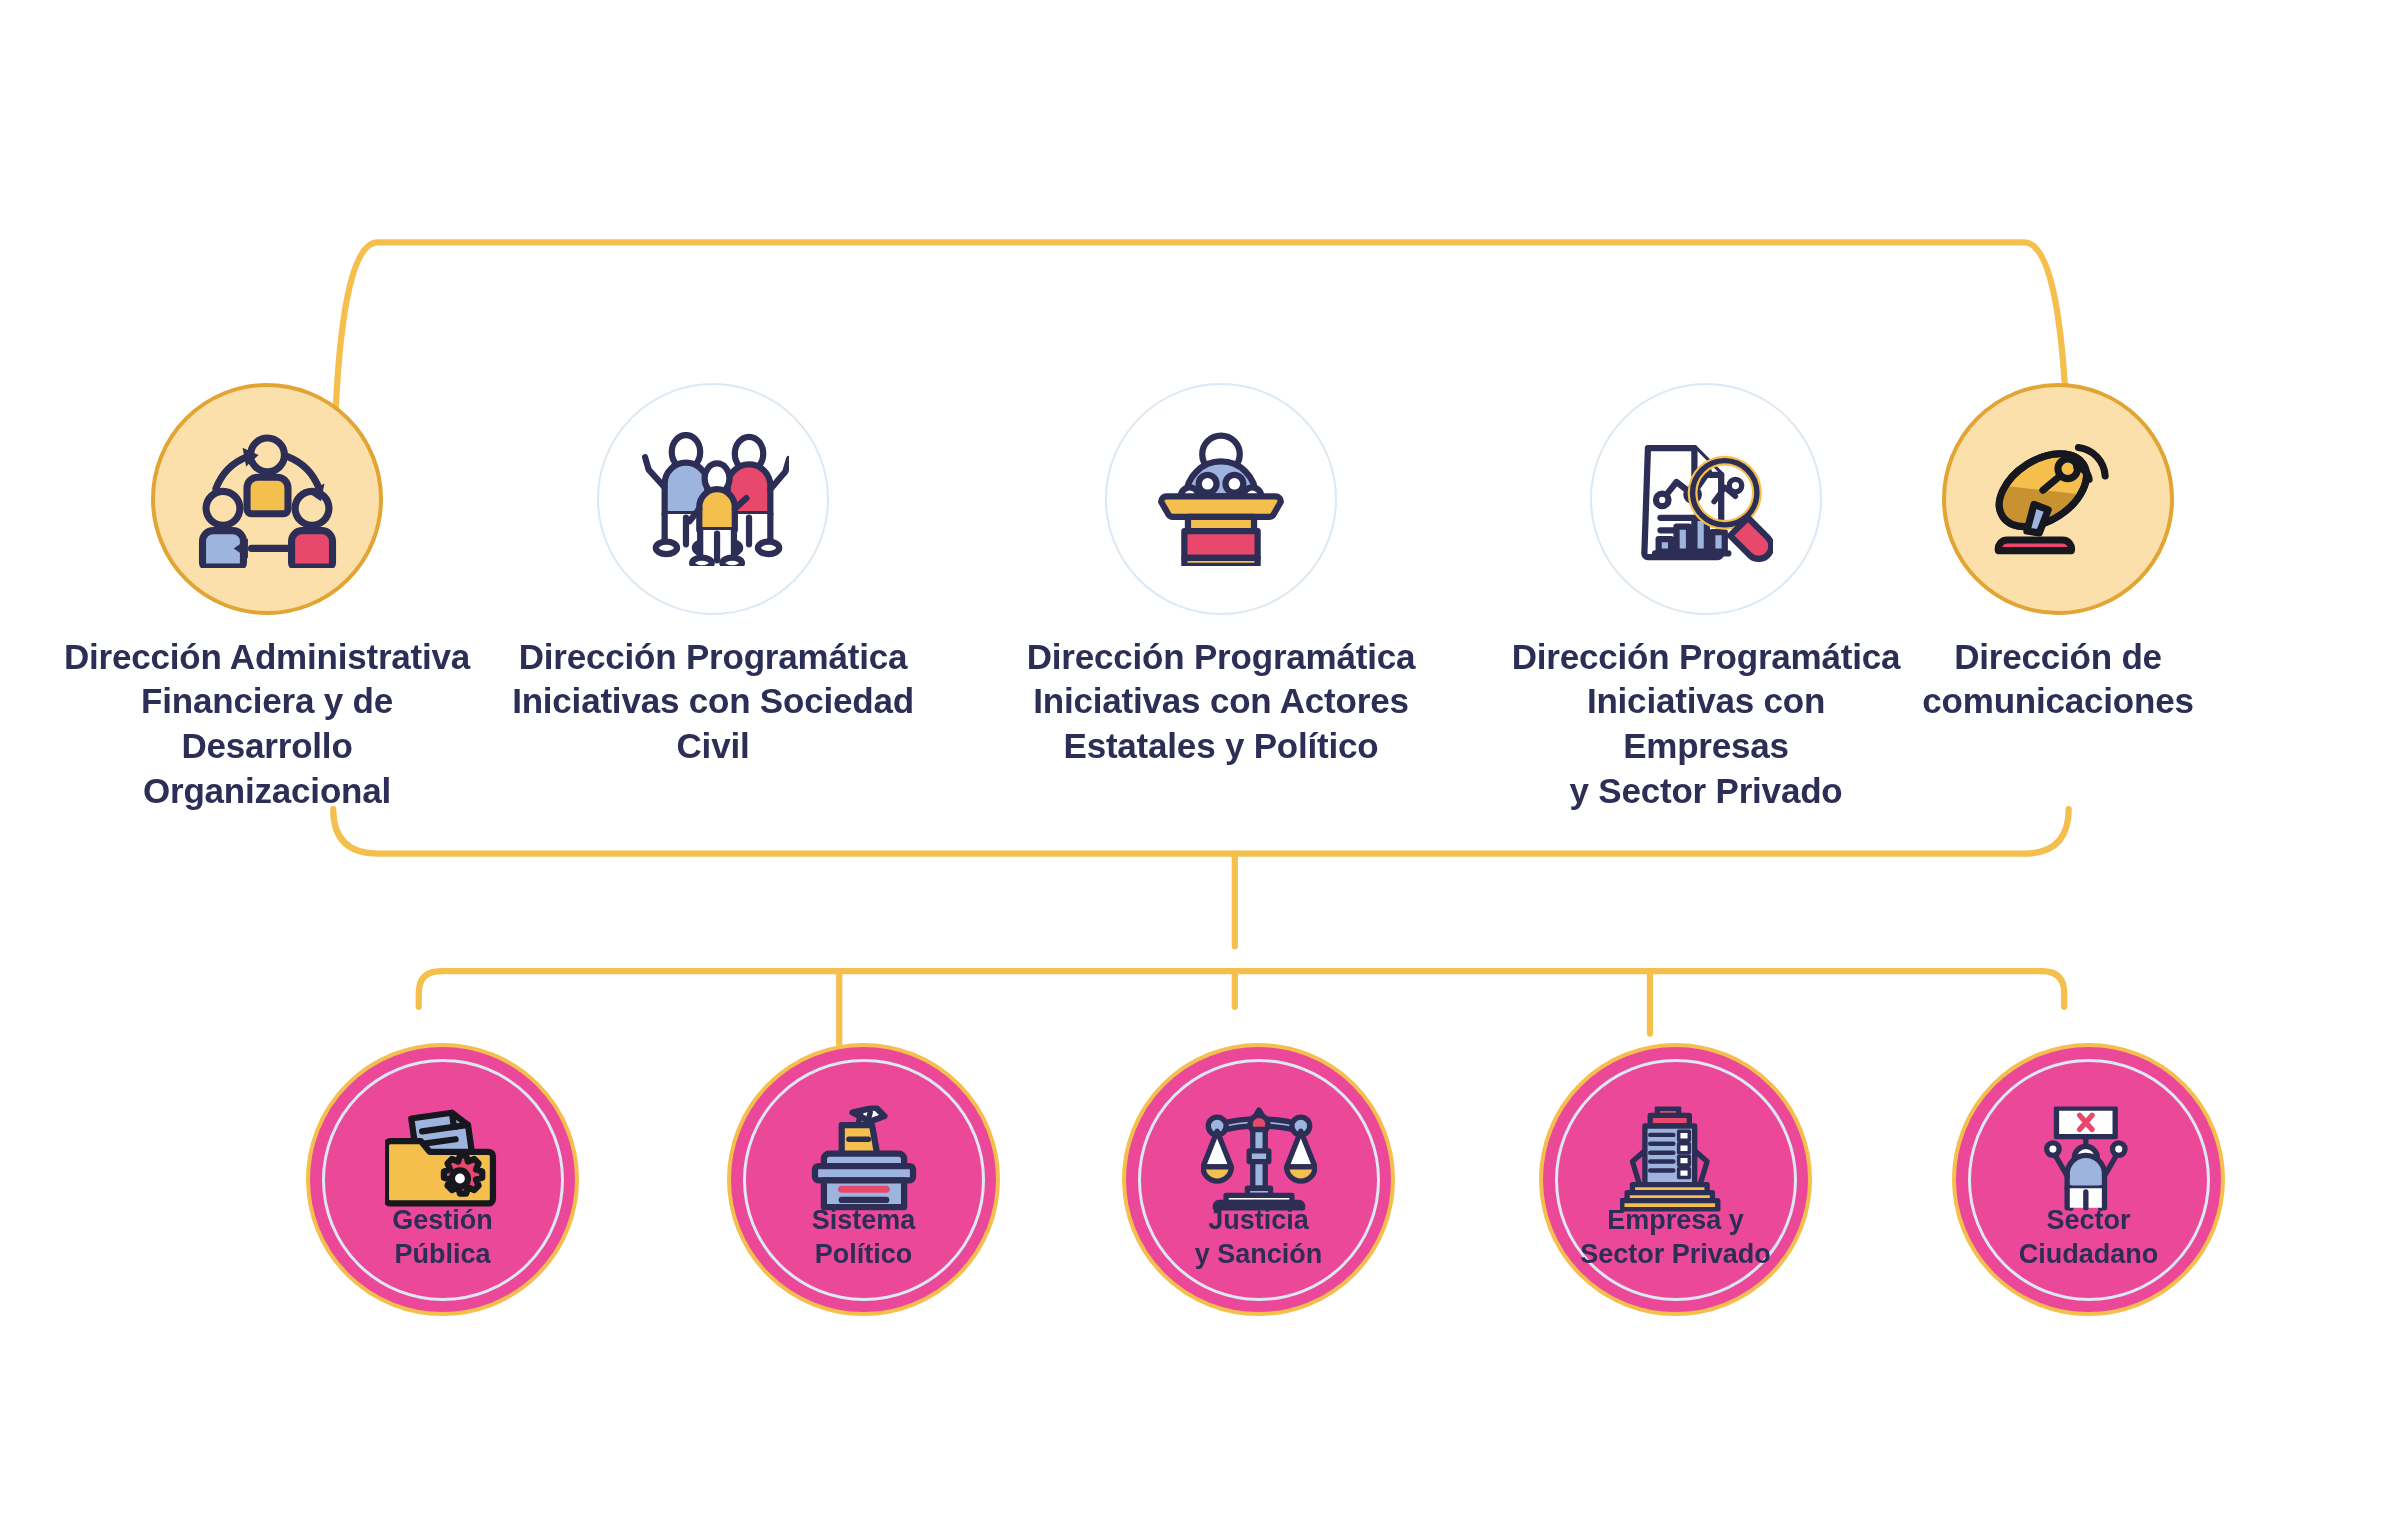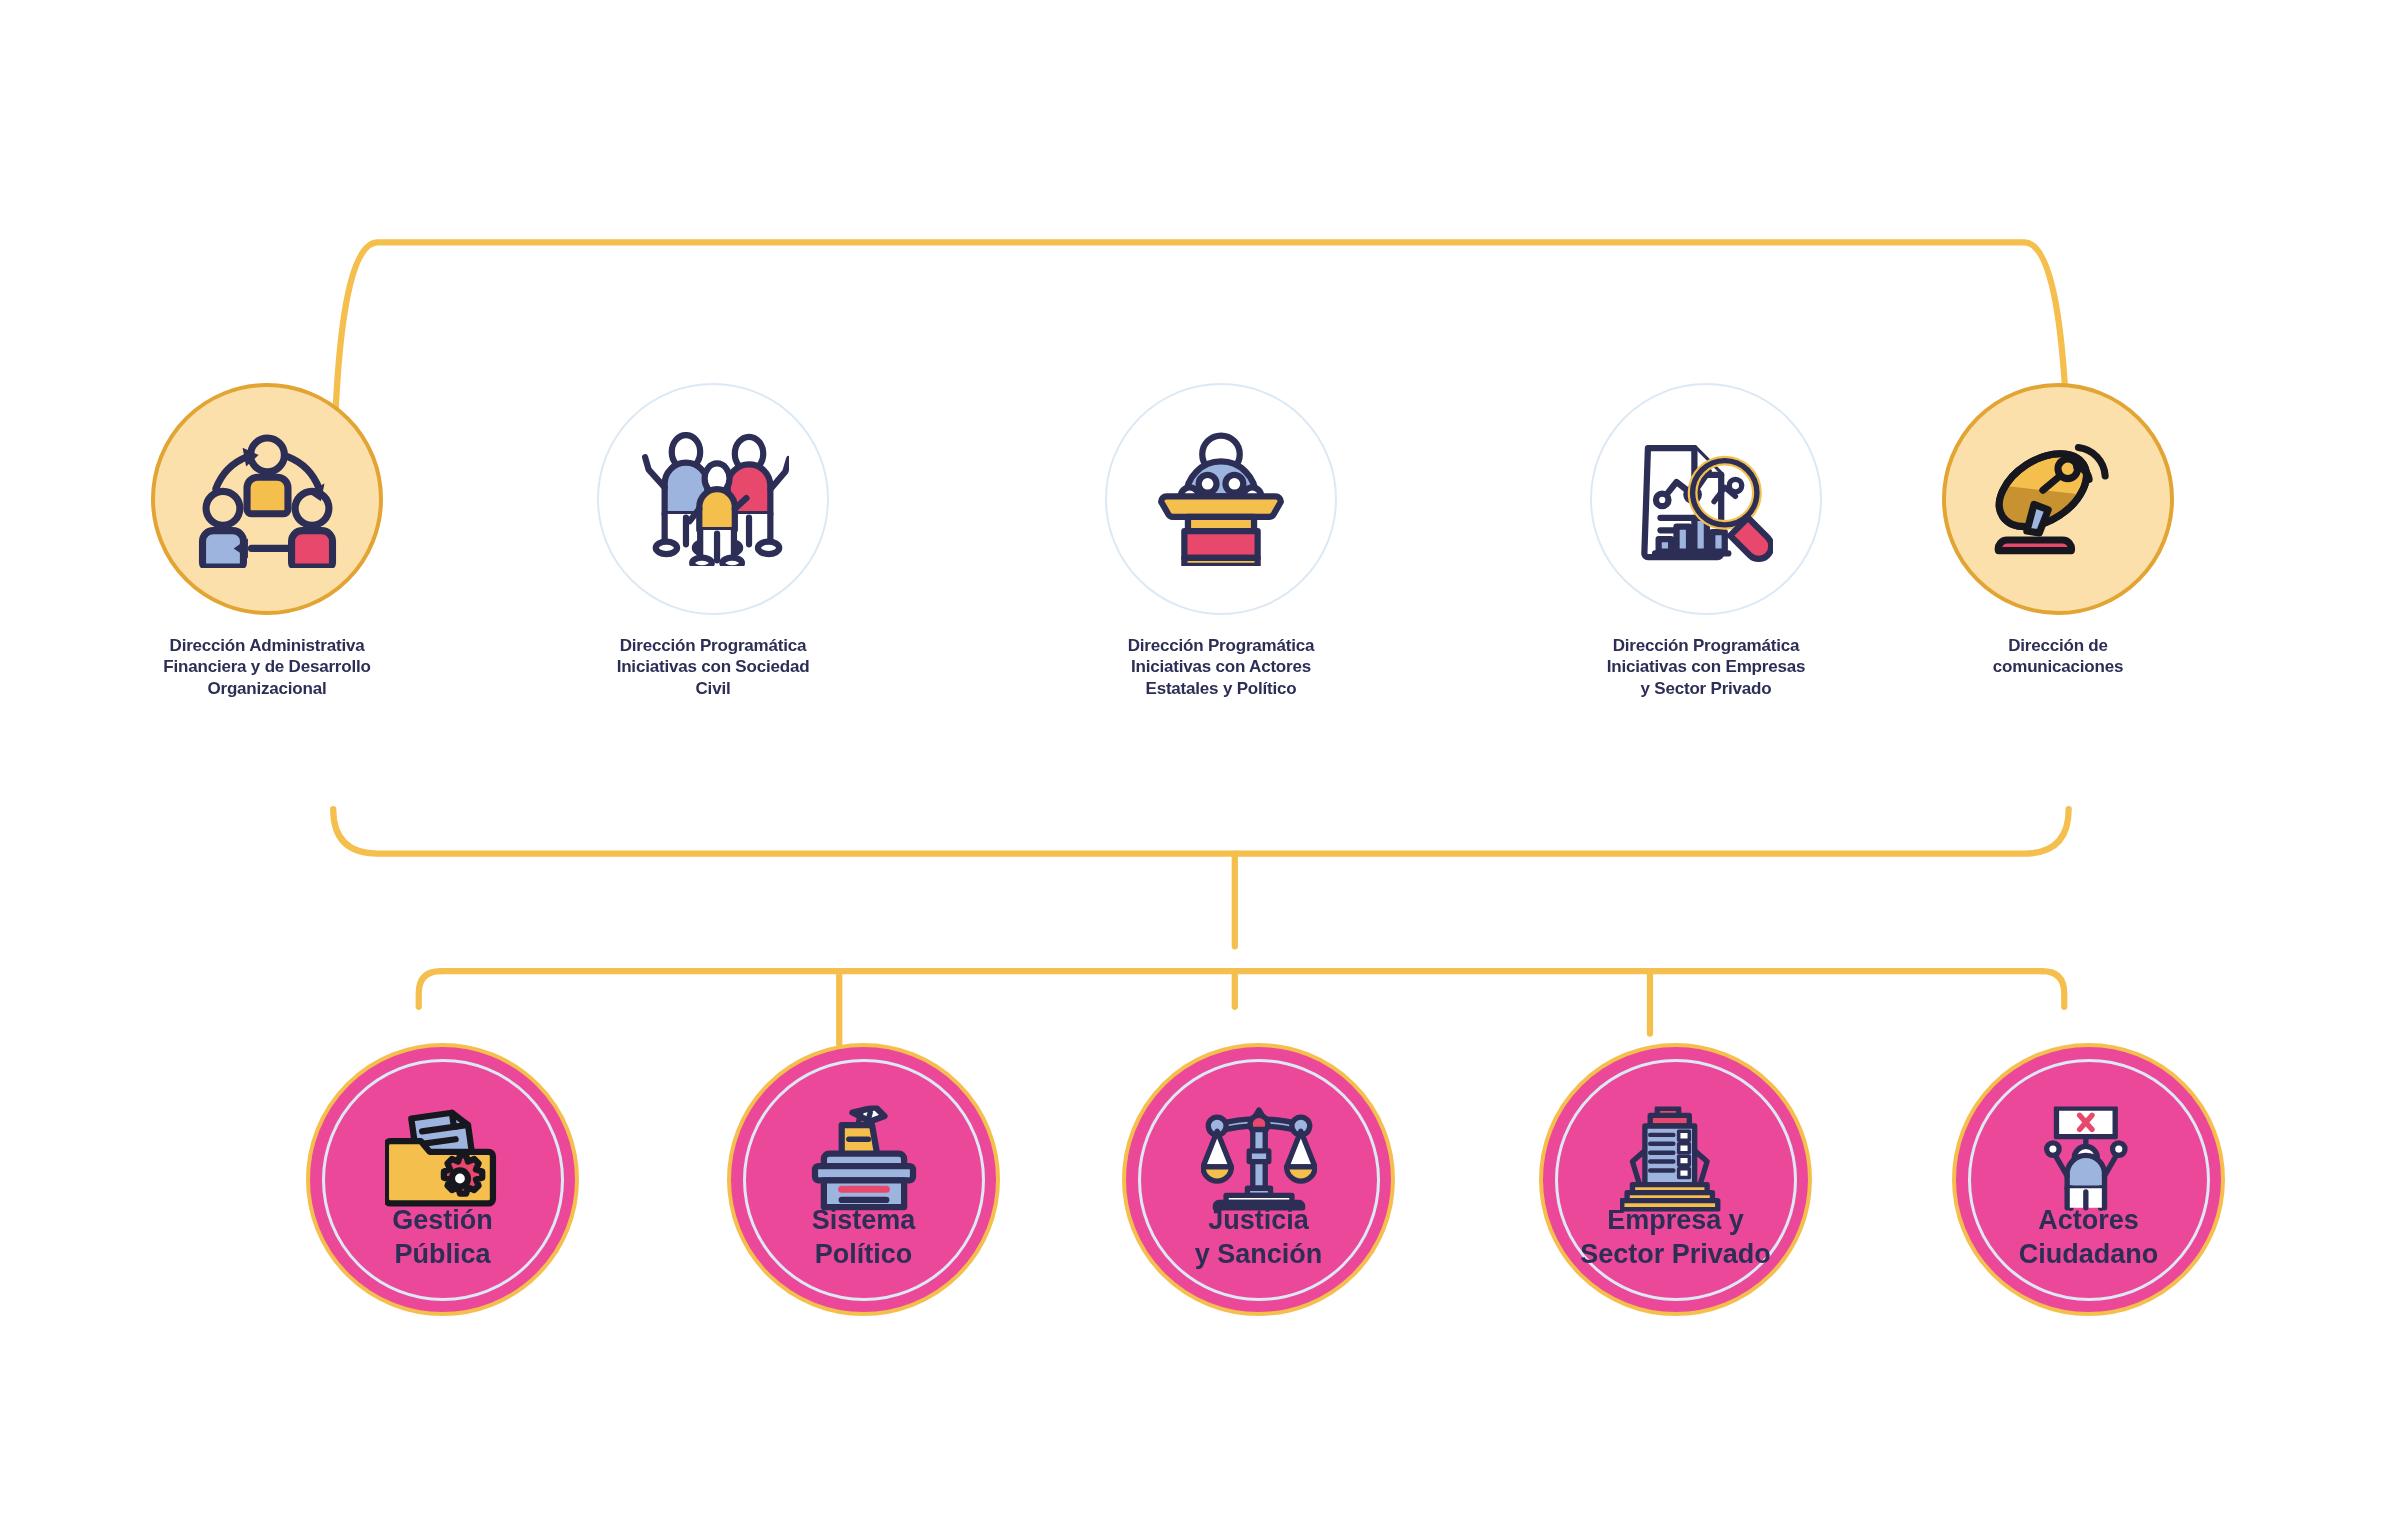--- a/index.html
+++ b/index.html
@@ -23,21 +23,21 @@
     box-sizing:border-box;position:relative;
   }
   .disc.plain{background:#ffffff;border:2.7px solid #dce9f4;}
   .disc.filled{background:#fce0ab;border:4.5px solid #e2a433;}
   .disc svg{display:block;}
 
   .top-label{
     margin-top:19.6px;
     text-align:center;
     color:#2c2e56;
-    font-size:17px;
+    font-size:35px;
     font-weight:bold;
     line-height:1.28;
     letter-spacing:-0.2px;
     white-space:pre-line;
   }
 
   
   .bottom-node{width:321px;}
   .ring{
     width:273px;height:273px;border-radius:50%;
@@ -354,19 +354,19 @@
             <path d="M36 92 v-16 a21 21 0 0 1 42 0 v16 z" fill="#9cb4de"></path>
             <path d="M36 78 L22 54 M78 78 L92 54" fill="none"></path>
             <circle cx="20" cy="48" r="7" fill="#ffffff"></circle>
             <circle cx="94" cy="48" r="7" fill="#ffffff"></circle>
             <path d="M40 92 v22 M74 92 v22" fill="none" stroke-width="7"></path>
             <path d="M36 92 h42 v22 h-42z" fill="#ffffff" stroke="none"></path>
             <path d="M36 92 v22 M78 92 v22 M57 96 v18" fill="none"></path>
           </g>
         </svg>
       </span>
-      <div class="bottom-label">Actores
+      <div class="bottom-label">Sector
 Ciudadano</div>
     </div>
   </div>
 
 </div>
 
 
 </body></html>

